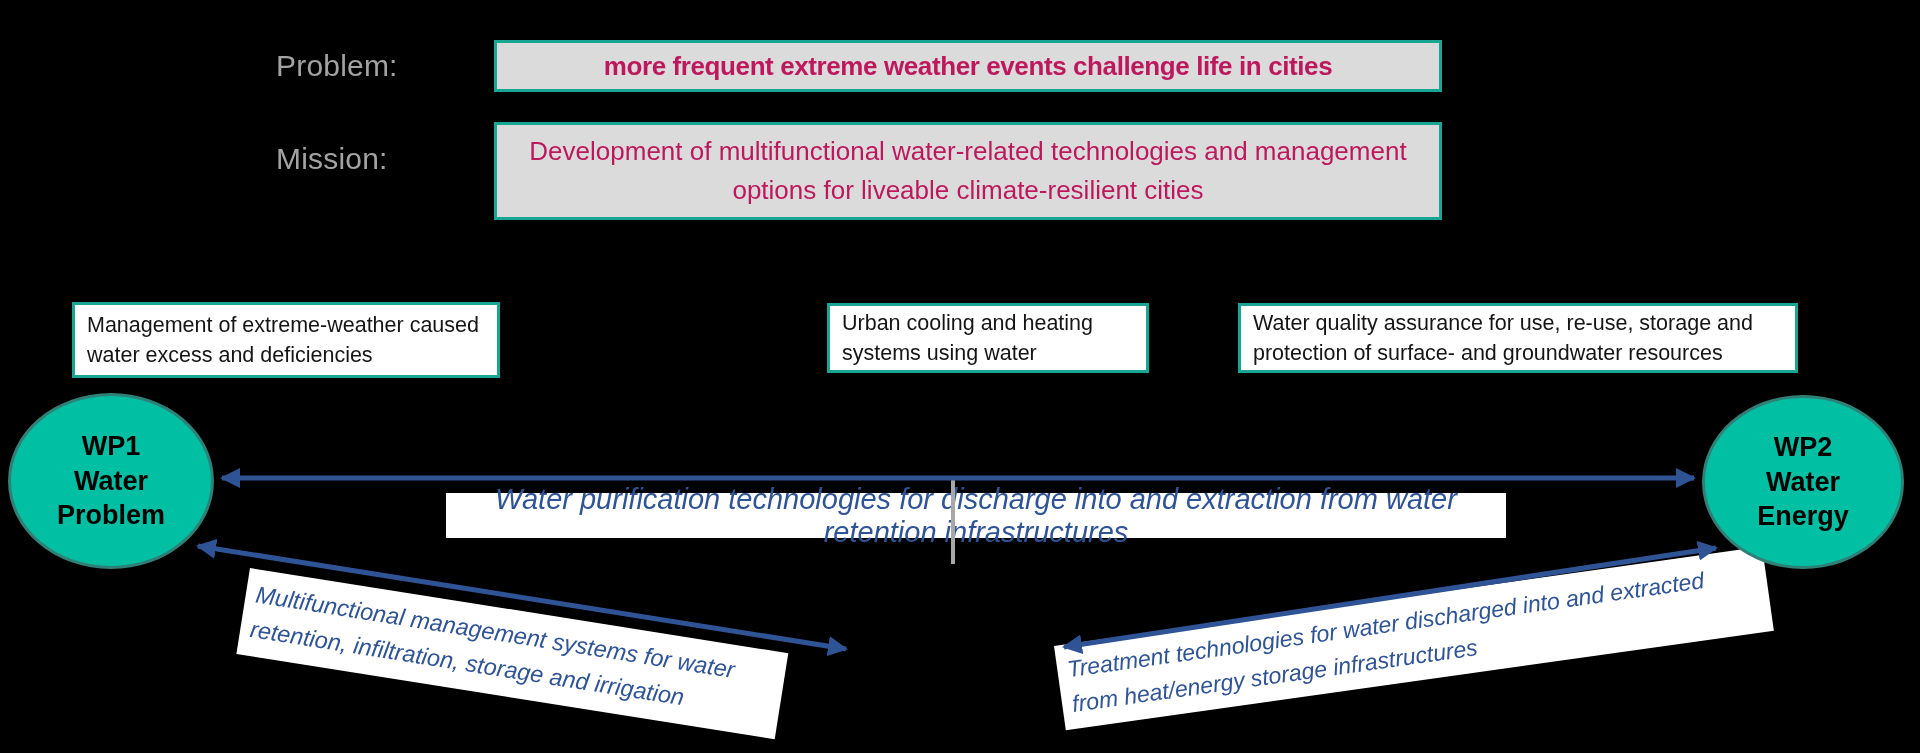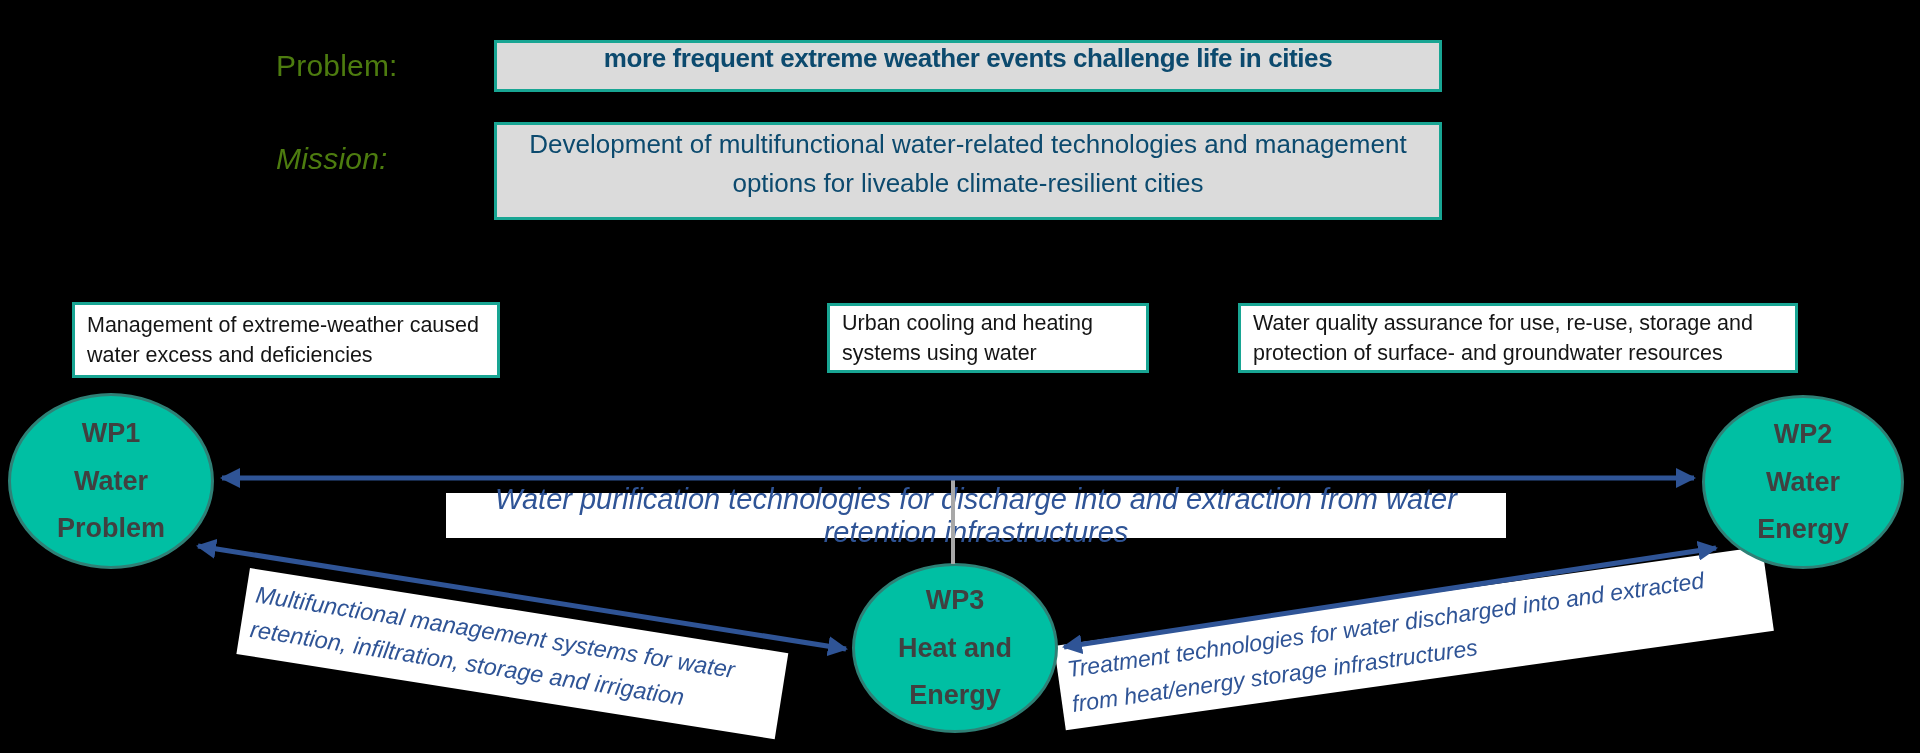--- a/index.html
+++ b/index.html
@@ -2,48 +2,48 @@
 <html><head>
 <meta charset="utf-8">
 <style>
   html,body{margin:0;padding:0;background:#000;}
   .canvas{
     position:relative;width:1920px;height:753px;background:#000;overflow:hidden;
     font-family:"Liberation Sans", sans-serif;
   }
   
   .heading{
-    position:absolute;color:#4d7c0f;font-size:30px;font-weight:500;
+    position:absolute;color:#a3a3a3;font-size:30px;font-weight:500;
     letter-spacing:.2px;
   }
   #problem-label{left:276px;top:40px;line-height:52px;}
-  #mission-label{left:276px;top:128px;line-height:62px;font-style:italic;}
+  #mission-label{left:276px;top:128px;line-height:62px;}
   
   .stmt-box{
     position:absolute;left:494px;width:948px;background:#DBDBDB;
     border:3px solid #18A593;box-sizing:border-box;display:flex;
-    justify-content:center;text-align:center;color:#0c4a6e;
+    align-items:center;justify-content:center;text-align:center;color:#be185d;
   }
   #problem-box{top:40px;height:52px;font-size:26px;font-weight:bold;letter-spacing:-0.4px;}
   #mission-box{top:122px;height:98px;font-size:26px;line-height:1.5;padding:0 24px;}
   
   .topic-box{
     position:absolute;background:#FFFFFF;border:3px solid #18A593;
     box-sizing:border-box;display:flex;align-items:center;
     color:#151515;font-size:21.5px;line-height:1.4;padding:4px 12px;
   }
   #topic-wp1{left:72px;top:302px;width:428px;height:76px;}
   #topic-wp3{left:827px;top:303px;width:322px;height:70px;}
   #topic-wp2{left:1238px;top:303px;width:560px;height:70px;}
   
   .wp-ellipse{
     position:absolute;background:#00BFA3;border:3px solid #2F8076;
     border-radius:50%;box-sizing:border-box;display:flex;flex-direction:column;
     align-items:center;justify-content:center;text-align:center;
-    color:#404040;font-size:27px;font-weight:bold;line-height:1.28;z-index:2;gap:13px;
+    color:#000000;font-size:27px;font-weight:bold;line-height:1.28;z-index:2;
   }
   #wp1{left:8px;top:393px;width:206px;height:176px;}
   #wp2{left:1702px;top:395px;width:202px;height:174px;}
   #wp3{left:852px;top:563px;width:206px;height:170px;}
   
   .link-label{
     position:absolute;background:#FFFFFF;color:#2F5496;font-style:italic;
     box-sizing:border-box;
   }
   #link-mid{
@@ -99,25 +99,20 @@
   <div class="wp-ellipse" id="wp1">
     <div>WP1</div>
     <div>Water</div>
     <div>Problem</div>
   </div>
   <div class="wp-ellipse" id="wp2">
     <div>WP2</div>
     <div>Water</div>
     <div>Energy</div>
   </div>
-  <div class="wp-ellipse" id="wp3">
-    <div>WP3</div>
-    <div>Heat and</div>
-    <div>Energy</div>
-  </div>
 
   <svg id="arrow-layer" width="1920" height="753" viewBox="0 0 1920 753">
     <defs>
       <marker id="ah" viewBox="0 0 10 10" refX="9" refY="5" markerWidth="4" markerHeight="4" orient="auto-start-reverse">
         <path d="M0,0 L10,5 L0,10 Z" fill="#2F5496"></path>
       </marker>
     </defs>
     <line x1="953" y1="479" x2="953" y2="564" stroke="#A8A8A8" stroke-width="4"></line>
     <line x1="222" y1="478" x2="1694" y2="478" stroke="#2F5496" stroke-width="5" marker-start="url(#ah)" marker-end="url(#ah)"></line>
     <line x1="198" y1="546" x2="846" y2="649" stroke="#2F5496" stroke-width="5" marker-start="url(#ah)" marker-end="url(#ah)"></line>

